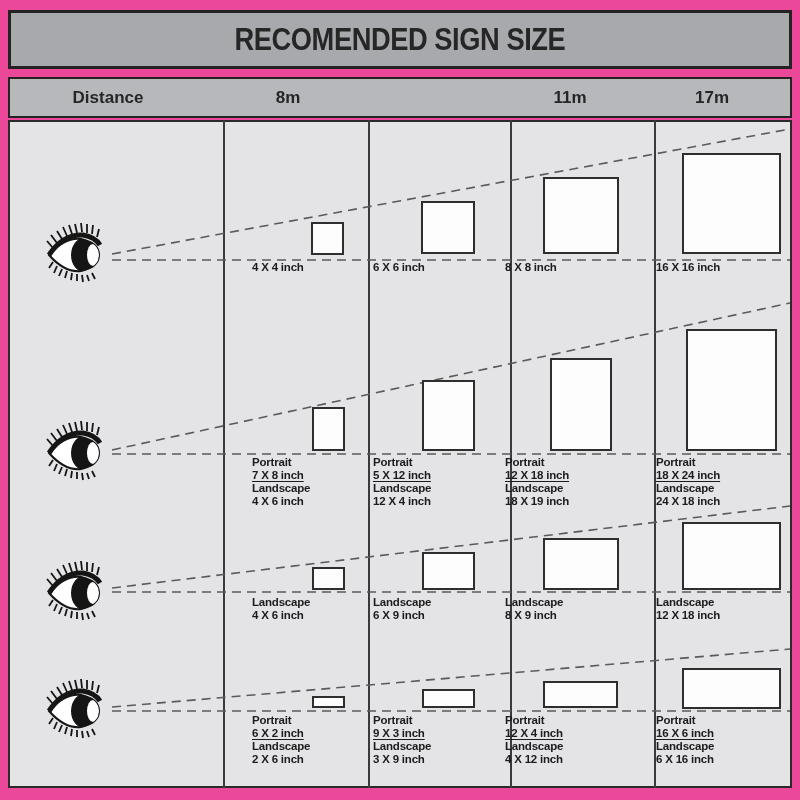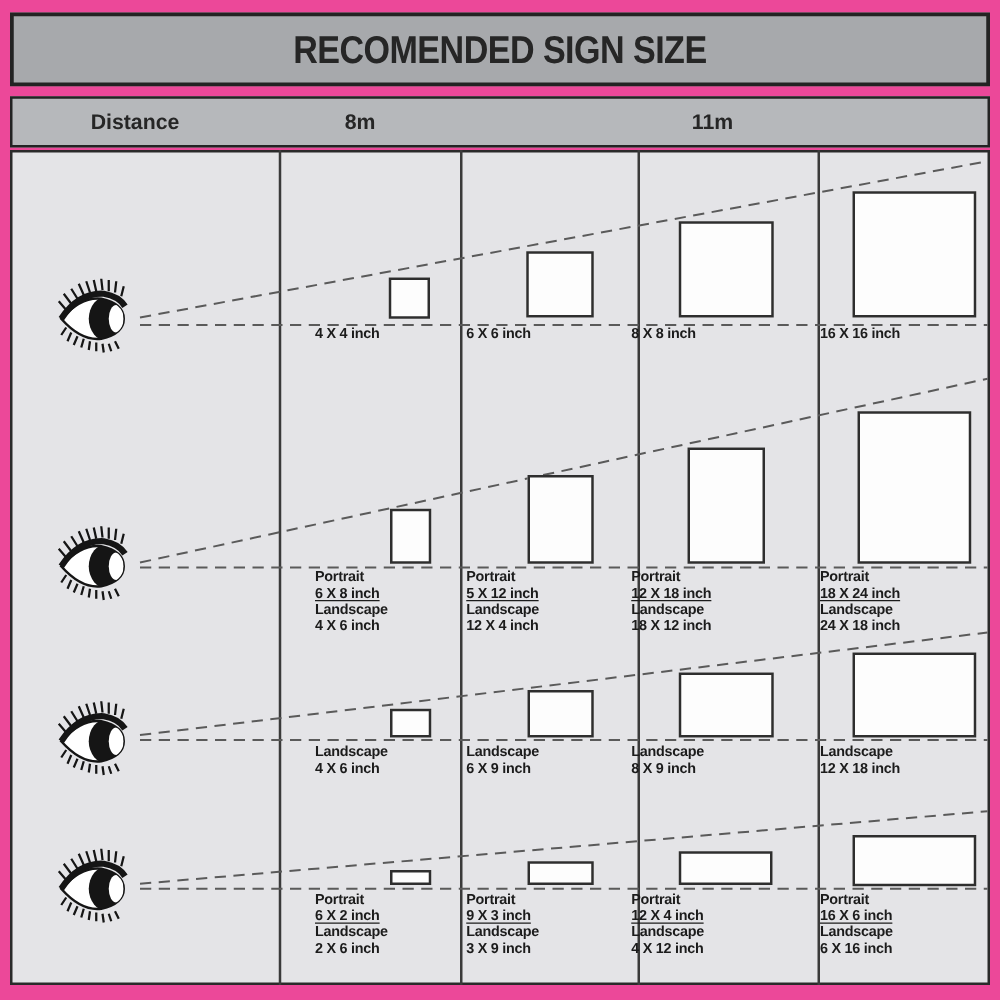--- a/index.html
+++ b/index.html
@@ -50,20 +50,21 @@
   </svg>
 
   <div class="title-bar">
     <span class="title-text">RECOMENDED SIGN SIZE</span>
   </div>
 
   <div class="header-bar"></div>
   <span class="hd" style="left:33px;top:79px;width:150px">Distance</span>
   <span class="hd" style="left:213px;top:79px;width:150px">8m</span>
   <span class="hd" style="left:495px;top:79px;width:150px">11m</span>
+  <span class="hd" style="left:637px;top:79px;width:150px">17m</span>
 
   <div class="table-area"></div>
 
   <div class="vline" style="left:223px"></div>
   <div class="vline" style="left:368px"></div>
   <div class="vline" style="left:510px"></div>
   <div class="vline" style="left:654px"></div>
 
   <svg class="sight-lines" width="800" height="800">
     <g stroke="#5a5a5a" stroke-width="1.6" stroke-dasharray="9 6" fill="none">
@@ -107,35 +108,35 @@
   <div class="lbl" style="left:656px;top:261px">
     <span>16 X 16 inch</span>
     </div>
 
   <div class="sign" style="left:312px;top:407px;width:33px;height:44px"></div>
   <div class="sign" style="left:422px;top:380px;width:53px;height:71px"></div>
   <div class="sign" style="left:550px;top:358px;width:62px;height:93px"></div>
   <div class="sign" style="left:686px;top:329px;width:91px;height:122px"></div>
   <div class="lbl" style="left:252px;top:456px">
     <span>Portrait</span>
-    <span class="und">6 X 8 inch</span>
+    <span class="und">7 X 8 inch</span>
     <span>Landscape</span>
     <span>4 X 6 inch</span>
     </div>
   <div class="lbl" style="left:373px;top:456px">
     <span>Portrait</span>
     <span class="und">5 X 12 inch</span>
     <span>Landscape</span>
     <span>12 X 4 inch</span>
     </div>
   <div class="lbl" style="left:505px;top:456px">
     <span>Portrait</span>
     <span class="und">12 X 18 inch</span>
     <span>Landscape</span>
-    <span>18 X 12 inch</span>
+    <span>18 X 19 inch</span>
     </div>
   <div class="lbl" style="left:656px;top:456px">
     <span>Portrait</span>
     <span class="und">18 X 24 inch</span>
     <span>Landscape</span>
     <span>24 X 18 inch</span>
     </div>
 
   <div class="sign" style="left:312px;top:567px;width:33px;height:23px"></div>
   <div class="sign" style="left:422px;top:552px;width:53px;height:38px"></div>

